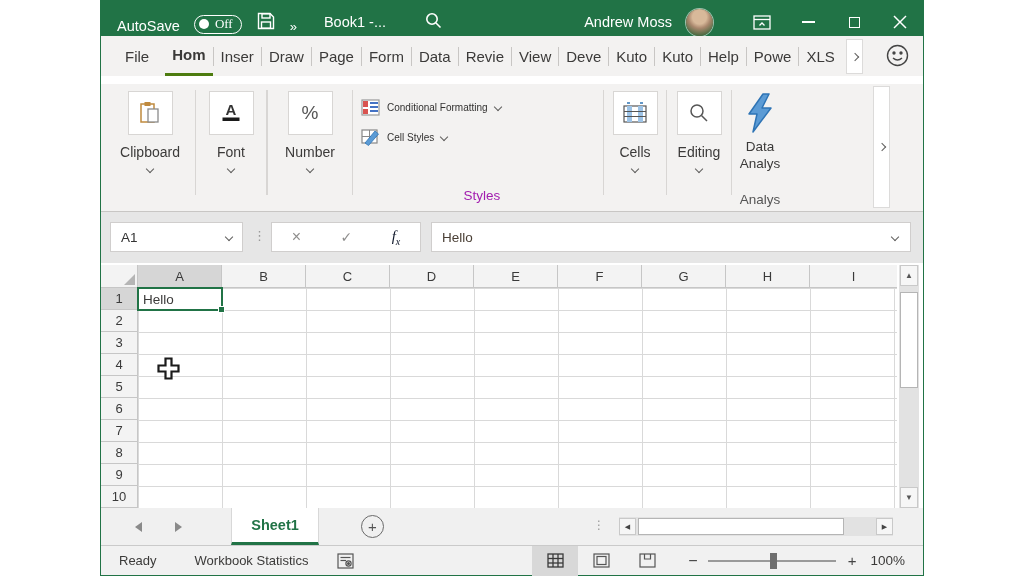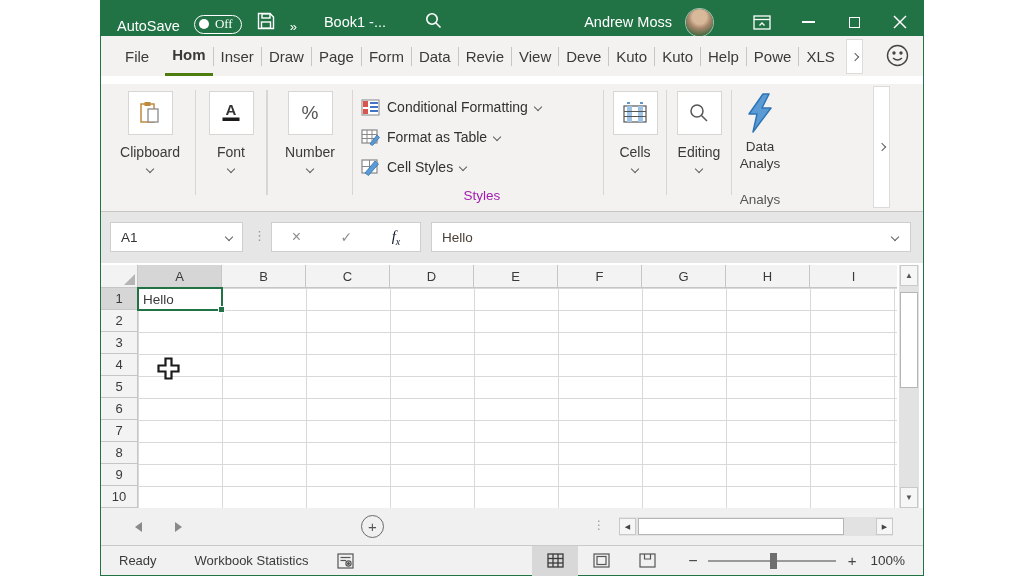--- a/index.html
+++ b/index.html
@@ -47,21 +47,21 @@
   
   .ribbon { position:absolute; left:0; top:84px; width:100%; height:128px; background:#f3f2f1;
             border-bottom:1px solid #c8c6c4; display:flex; padding-left:4px; }
   .cgroup { display:flex; flex-direction:column; align-items:center; padding-top:7px; }
   .iconbtn { width:45px; height:44px; background:#fff; border:1px solid #d8d6d4; display:flex; align-items:center; justify-content:center; }
   .glabel { font-size:14px; color:#3b3a39; margin-top:9px; }
   .gchev { margin-top:6px; }
   .gdiv { width:1px; background:#d8d6d4; margin:6px 0 16px 0; }
   .w-clip { width:90px; } .w-font { width:70px; } .w-align { width:95px; } .w-num { width:84px; }
   .styles-group { width:250px; display:flex; flex-direction:column; padding:8px 0 4px 8px; }
-  .style-item { display:flex; align-items:center; gap:7px; height:30px; font-size:14px; color:#323130; }
+  .style-item { display:flex; align-items:center; gap:7px; height:30px; font-size:10px; color:#323130; }
   .styles-label { margin-top:auto; align-self:center; font-size:13.5px; color:#a21caf; padding-bottom:4px; }
   .w-cells { width:62px; } .w-edit { width:64px; }
   .analysis-group { width:56px; display:flex; flex-direction:column; align-items:center; padding-top:8px; }
   .an-line { font-size:13.5px; color:#3b3a39; line-height:17px; }
   .an-label { margin-top:auto; font-size:13.5px; color:#555; padding-bottom:4px; }
   .ribscroll { position:absolute; right:33px; top:86px; width:17px; height:122px; background:#fff;
                border:1px solid #dcdbda; display:flex; align-items:center; justify-content:center; }
   .collapse { position:absolute; right:7px; bottom:4px; width:20px; height:18px; display:flex; align-items:center; justify-content:center; }
 
   
@@ -285,32 +285,20 @@
             <rect x="9" y="3" width="8" height="2" fill="#4472c4"></rect>
             <rect x="9" y="7" width="8" height="2" fill="#4472c4"></rect>
             <rect x="9" y="11" width="8" height="2" fill="#4472c4"></rect>
           </svg>
           <span>Conditional Formatting</span>
           <span class="chev down"></span>
         </div>
         <div class="style-item">
           <svg width="19" height="17" viewBox="0 0 19 17">
             <rect x="1" y="1" width="15" height="13" fill="#fff" stroke="#888" stroke-width="1.2"></rect>
-            <line x1="1" y1="5.5" x2="16" y2="5.5" stroke="#888"></line>
-            <line x1="1" y1="9.5" x2="16" y2="9.5" stroke="#888"></line>
-            <line x1="6" y1="1" x2="6" y2="14" stroke="#888"></line>
-            <line x1="11" y1="1" x2="11" y2="14" stroke="#888"></line>
-            <path d="M9 15 L16 6 L18.5 8.5 L11.5 16.5 Z" fill="#5b9bd5" stroke="#2e74b5" stroke-width="0.8"></path>
-          </svg>
-          <span>Format as Table</span>
-          <span class="chev down"></span>
-        </div>
-        <div class="style-item">
-          <svg width="19" height="17" viewBox="0 0 19 17">
-            <rect x="1" y="1" width="15" height="13" fill="#fff" stroke="#888" stroke-width="1.2"></rect>
             <line x1="1" y1="7.5" x2="16" y2="7.5" stroke="#888"></line>
             <line x1="8.5" y1="1" x2="8.5" y2="14" stroke="#888"></line>
             <path d="M4 14 L14 2 L17.5 5 L7.5 16.5 Z" fill="#5b9bd5" stroke="#2e74b5" stroke-width="0.8"></path>
           </svg>
           <span>Cell Styles</span>
           <span class="chev down"></span>
         </div>
         <span class="styles-label">Styles</span>
       </div>
       <div class="gdiv"></div>
@@ -419,20 +407,23 @@
         </div>
       <div class="vthumb"></div>
       <div class="varrow" style="bottom:0;">
           <span>▼</span>
         </div>
     </div>
 
     <div class="sheetbar">
       <span class="navtri left"></span>
       <span class="navtri right"></span>
+      <div class="sheettab">
+        <span>Sheet1</span>
+      </div>
       <div class="addsheet">
           <span>+</span>
         </div>
       <span class="sdots">⋮</span>
       <div class="hscroll">
         <div class="harrow" style="left:0;">
             <span>◀</span>
           </div>
         <div class="hthumb"></div>
         <div class="harrow" style="right:0;">

